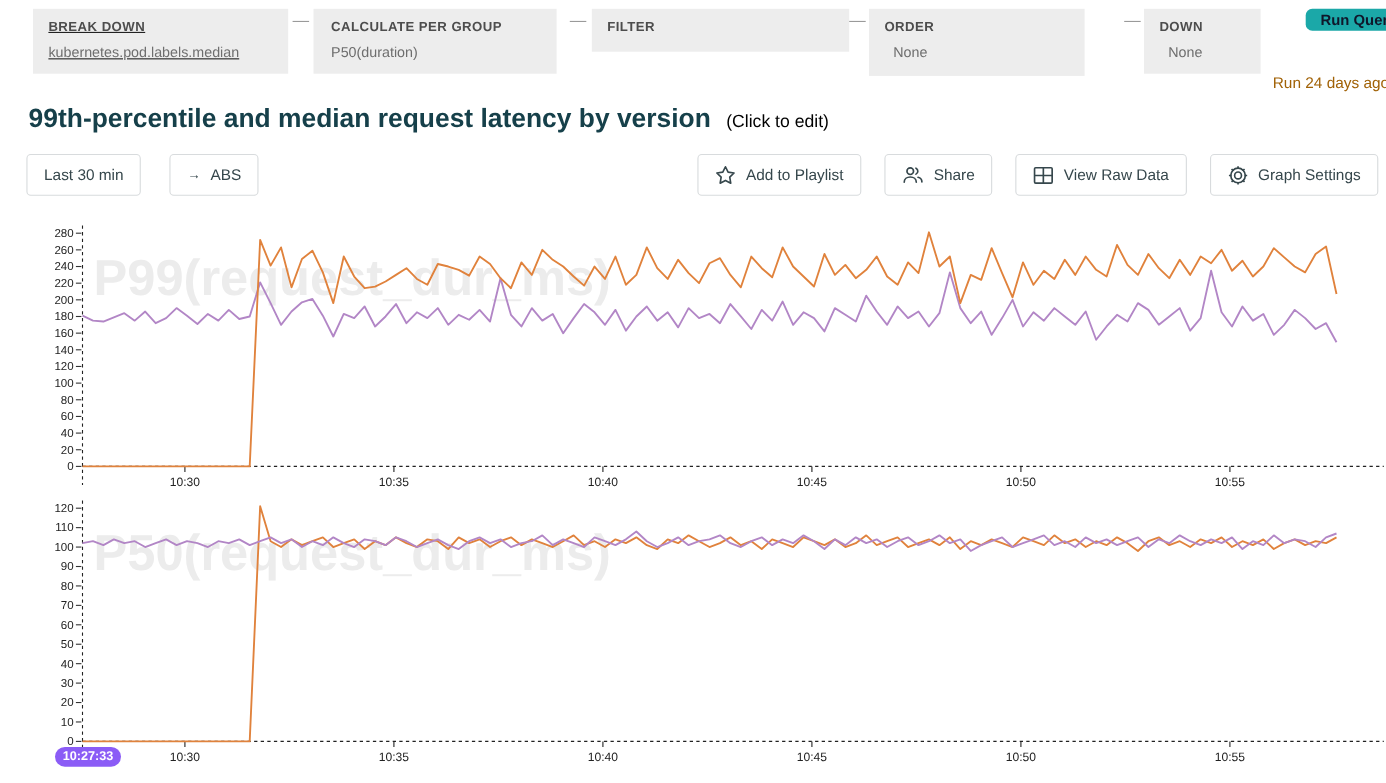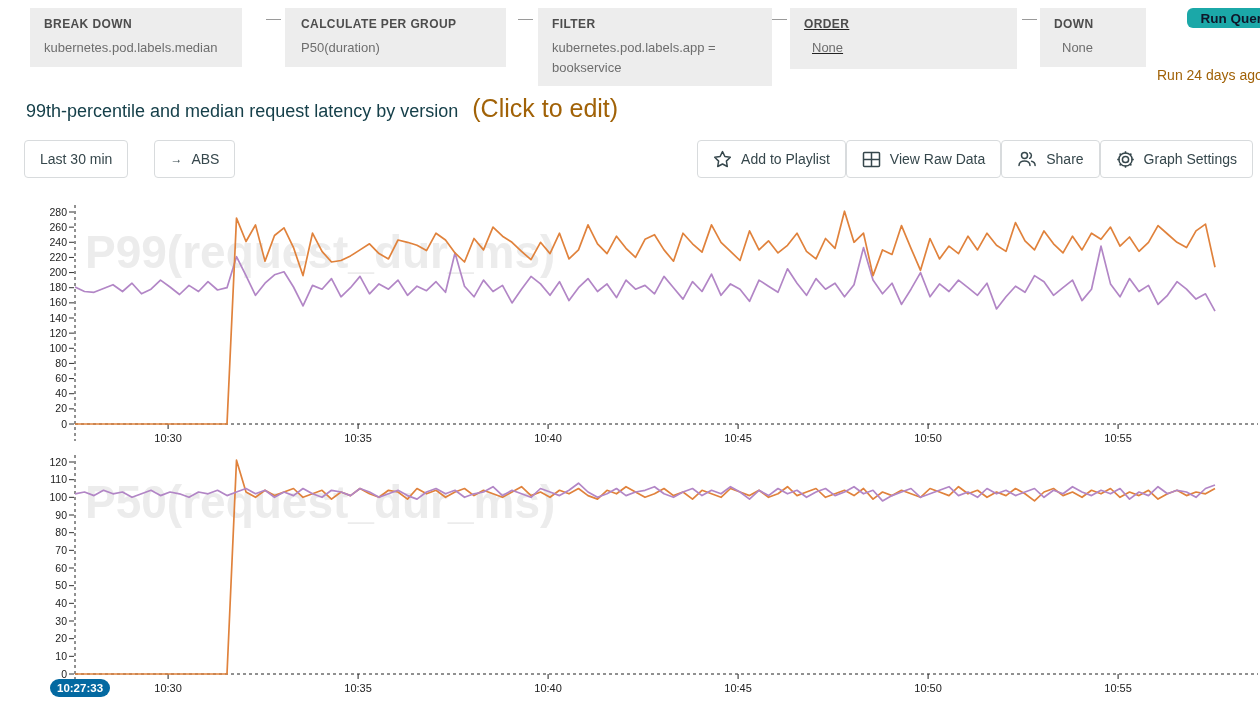--- a/index.html
+++ b/index.html
@@ -4,73 +4,72 @@
 <style>
   html,body{margin:0;padding:0;background:#fff;}
   body{width:1260px;height:712px;position:relative;overflow:hidden;
        font-family:"Liberation Sans","DejaVu Sans",sans-serif;color:#222;}
 
   
   .clause{position:absolute;top:8px;background:#ededed;padding:9px 14px;box-sizing:border-box;}
   .clause .lbl{font-size:12px;font-weight:bold;color:#4d4d4d;letter-spacing:.4px;margin-bottom:7px;}
   .clause .val{font-size:13px;color:#6e6e6e;line-height:1.5;}
   .clause .val:empty{display:none;}
-  #clause0{left:30px;width:212px;}
+  #clause0{left:30px;width:232px;text-decoration:underline;}
   #clause1{left:285px;width:221px;padding-left:16px;}
   #clause2{left:538px;width:234px;}
-  #clause3{left:790px;width:227px;min-height:61px;text-decoration:underline;}
+  #clause3{left:790px;width:196px;min-height:61px;}
   #clause4{left:1040px;width:106px;min-height:55px;}
   #clause3 .val,#clause4 .val{padding-left:8px;}
   .connector{position:absolute;top:19px;width:15px;border-top:1px solid #9a9a9a;}
   #conn0{left:266px;}#conn1{left:518px;}#conn2{left:772px;}#conn3{left:1022px;}
 
   .run-btn{position:absolute;left:1157px;top:8px;width:96px;height:20px;border:none;
            border-radius:6px;background:#1ba8a8;color:#0f172a;font-size:13.5px;font-weight:bold;
            font-family:inherit;cursor:pointer;margin-left:30px;}
   .run-status{position:absolute;left:1157px;top:47px;font-size:14px;color:#a16207;white-space:nowrap;margin-top:20px;}
 
   
   .title-row{position:absolute;left:26px;top:94px;white-space:nowrap;}
-  .title-row .main{font-size:18px;font-weight:normal;color:#16404a;}
-  .title-row .hint{font-size:25px;color:#a16207;margin-left:14px;}
+  .title-row .main{font-size:24px;font-weight:bold;color:#16404a;}
+  .title-row .hint{font-size:16px;color:#000000;margin-left:14px;}
 
   
   .tb-left{position:absolute;left:24px;top:140px;display:flex;gap:26px;}
-  .tb-right{position:absolute;right:7px;top:140px;display:flex;gap:0;padding-left:15px;}
+  .tb-right{position:absolute;right:7px;top:140px;display:flex;gap:21px;padding-left:15px;}
   .tb-btn{display:flex;align-items:center;gap:9px;height:38px;padding:0 15px;background:#fff;
           border:1px solid #d8dbdd;border-radius:4px;font-size:14px;color:#36474c;
           font-family:inherit;cursor:pointer;box-sizing:border-box;white-space:nowrap;}
   .tb-btn svg{display:block;}
   .arrow-glyph{font-size:12px;color:#36474c;}
 
   
   .chart-svg{position:absolute;left:0;width:1260px;height:250px;}
   #chart-p99{top:200px;}
   #chart-p50{top:450px;}
 
-  .time-badge{position:absolute;left:50px;top:679px;background:#0369a1;color:#fff;
+  .time-badge{position:absolute;left:50px;top:679px;background:#8b5cf6;color:#fff;
               font-size:11.5px;font-weight:bold;padding:3px 7px;border-radius:9px;z-index:5;}
 </style>
 </head>
 <body>
 
 <div class="clause" id="clause0">
   <div class="lbl">BREAK DOWN</div>
   <div class="val">kubernetes.pod.labels.median</div>
 
 </div>
 <div class="connector" id="conn0"></div>
 <div class="clause" id="clause1">
   <div class="lbl">CALCULATE PER GROUP</div>
   <div class="val">P50(duration)</div>
 </div>
 <div class="connector" id="conn1"></div>
 <div class="clause" id="clause2">
   <div class="lbl">FILTER</div>
-  <div class="val">kubernetes.pod.labels.app = bookservice</div>
 
 </div>
 <div class="connector" id="conn2"></div>
 <div class="clause" id="clause3">
   <div class="lbl">ORDER</div>
   <div class="val">None</div>
 
 </div>
 <div class="connector" id="conn3"></div>
 <div class="clause" id="clause4">
@@ -97,41 +96,41 @@
 </div>
 
 <div class="tb-right">
   <button class="tb-btn">
     <span>
       <svg width="19" height="19" viewBox="0 0 19 19" fill="none" stroke="#36474c" stroke-width="1.5" stroke-linejoin="round">
         <path d="M9.5 1.6l2.4 4.9 5.4.8-3.9 3.8.9 5.4-4.8-2.5-4.8 2.5.9-5.4L1.7 7.3l5.4-.8z"></path>
       </svg>
     </span>
     <span>Add to Playlist</span>
-  </button>
-  <button class="tb-btn">
-    <span>
-      <svg width="19" height="17" viewBox="0 0 19 17" fill="none" stroke="#36474c" stroke-width="1.5">
-        <rect x="1.5" y="1.5" width="16" height="14" rx="1"></rect>
-        <line x1="9.5" y1="1.5" x2="9.5" y2="15.5"></line>
-        <line x1="1.5" y1="8.5" x2="17.5" y2="8.5"></line>
-      </svg>
-    </span>
-    <span>View Raw Data</span>
   </button>
   <button class="tb-btn">
     <span>
       <svg width="20" height="18" viewBox="0 0 20 18" fill="none" stroke="#36474c" stroke-width="1.5" stroke-linecap="round">
         <circle cx="7.5" cy="5.6" r="3"></circle>
         <path d="M2 15.6c0-2.9 2.4-4.7 5.5-4.7s5.5 1.8 5.5 4.7"></path>
         <path d="M12.7 2.9a3 3 0 0 1 0 5.4"></path>
         <path d="M14.6 11.2c2.1.5 3.5 2 3.5 4.2"></path>
       </svg>
     </span>
     <span>Share</span>
+  </button>
+  <button class="tb-btn">
+    <span>
+      <svg width="19" height="17" viewBox="0 0 19 17" fill="none" stroke="#36474c" stroke-width="1.5">
+        <rect x="1.5" y="1.5" width="16" height="14" rx="1"></rect>
+        <line x1="9.5" y1="1.5" x2="9.5" y2="15.5"></line>
+        <line x1="1.5" y1="8.5" x2="17.5" y2="8.5"></line>
+      </svg>
+    </span>
+    <span>View Raw Data</span>
   </button>
   <button class="tb-btn">
     <span>
       <svg width="19" height="19" viewBox="0 0 19 19" fill="none" stroke="#36474c" stroke-width="1.5">
         <circle cx="9.5" cy="9.5" r="3.1"></circle>
         <path d="M9.5 1.2v2.4M9.5 15.4v2.4M1.2 9.5h2.4M15.4 9.5h2.4M3.6 3.6l1.7 1.7M13.7 13.7l1.7 1.7M15.4 3.6l-1.7 1.7M5.3 13.7l-1.7 1.7"></path>
         <circle cx="9.5" cy="9.5" r="6.6"></circle>
       </svg>
     </span>
     <span>Graph Settings</span>

